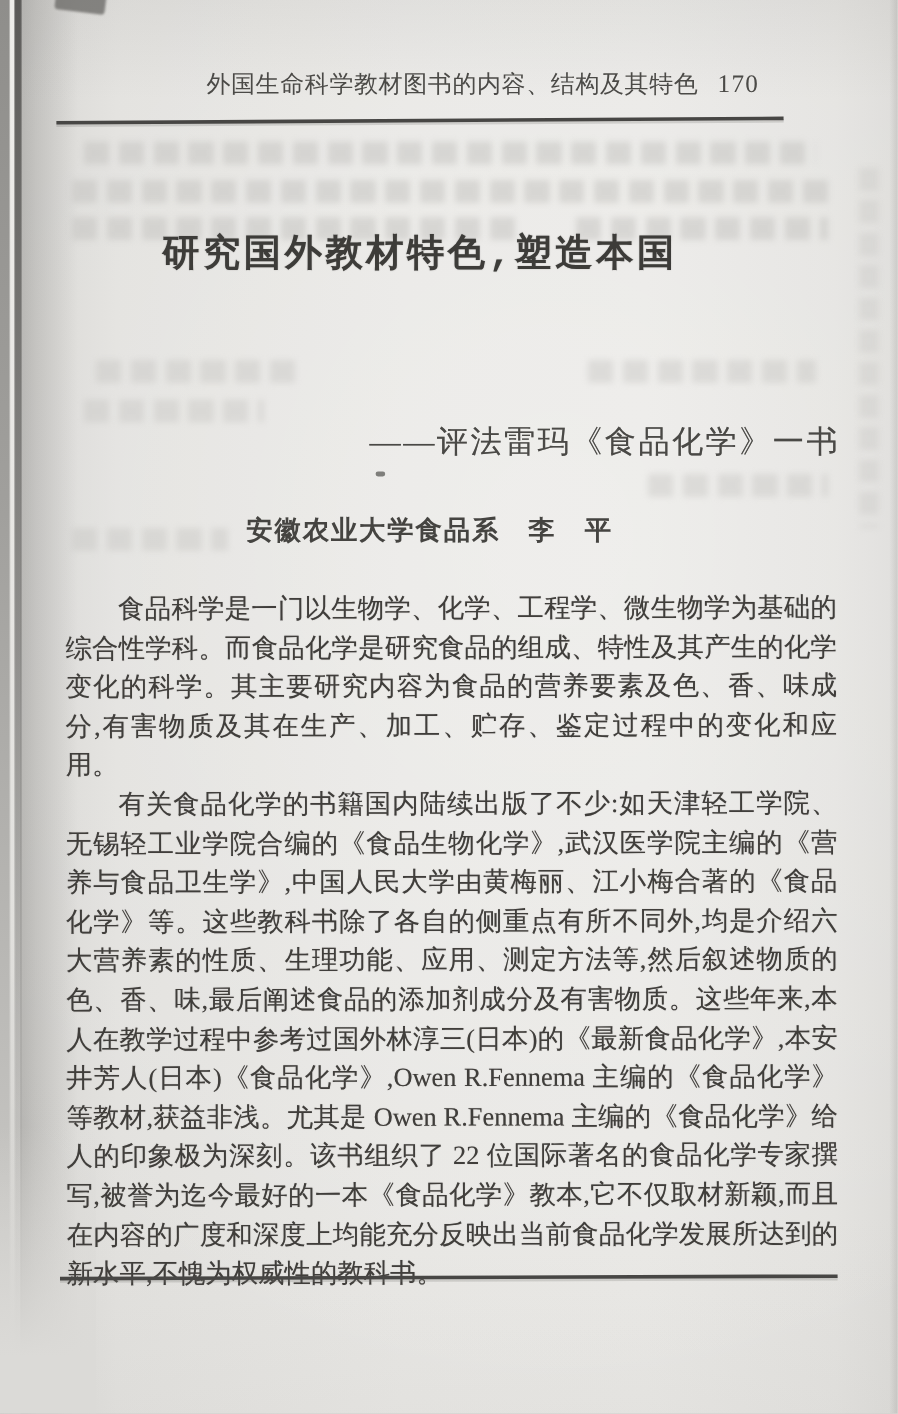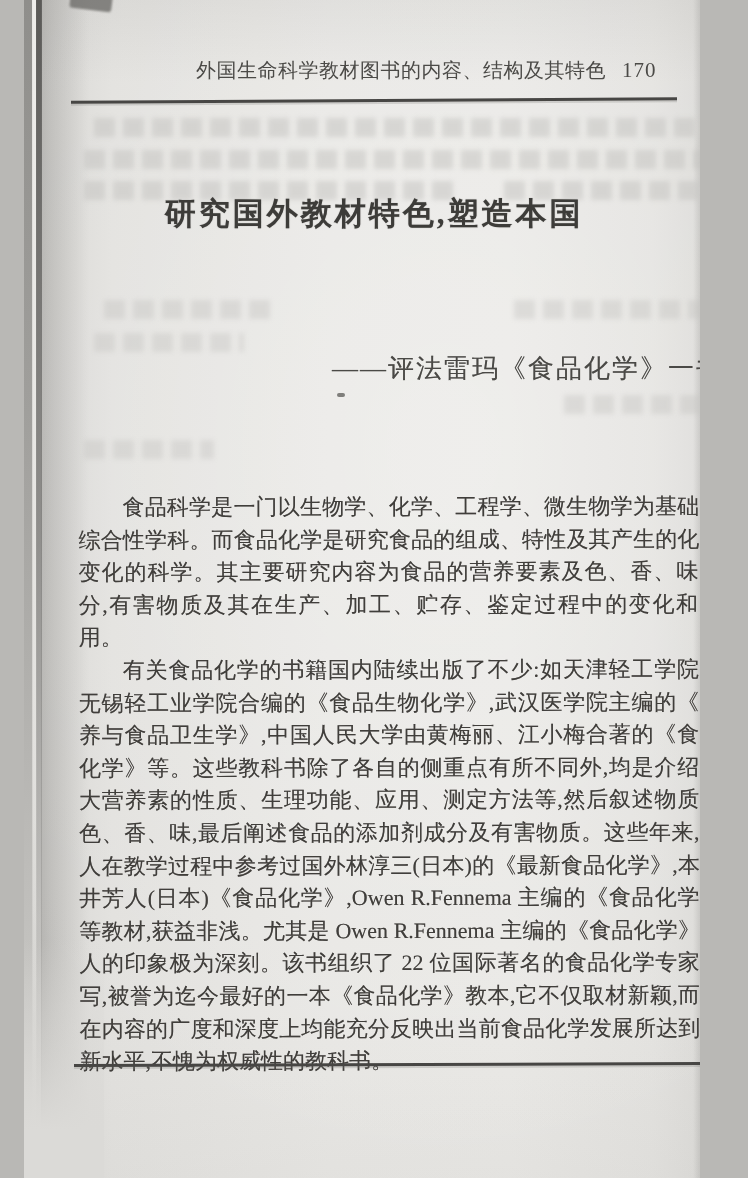--- a/index.html
+++ b/index.html
@@ -4,28 +4,27 @@
 <style>
   html, body { margin: 0; padding: 0; }
   body {
     width: 748px; height: 1178px;
     overflow: hidden;
     background: #b9b8b5;
     font-family: "Liberation Serif", "DejaVu Serif", serif;
   }
   .scan {
     position: relative;
-    width: 676px; height: 1178px;
+    width: 748px; height: 1178px;
     overflow: hidden;
     background:
       radial-gradient(120% 90% at 62% 38%, rgba(255,255,255,0.28), rgba(255,255,255,0) 70%),
       linear-gradient(to bottom, rgba(178,177,174,0.20), rgba(255,255,255,0) 7%, rgba(255,255,255,0) 86%, rgba(198,197,194,0.16)),
       linear-gradient(to right, #c9c8c5 0%, #d8d7d4 4%, #e2e1de 13%, #e8e7e4 45%, #e9e8e5 72%, #e3e2df 93%, #dcdbd8 100%),
       #e6e5e2;
-    margin-left: 24px;
   }
   
   .spine-outer { position:absolute; left:0; top:0; bottom:0; width:9px;
     background: linear-gradient(to bottom, #8f8e8b 0%, #a09f9c 35%, #bcbbb8 72%, #d2d1ce 100%); }
   .spine-sliver { position:absolute; left:8px; top:0; bottom:0; width:5px;
     background: linear-gradient(to bottom, rgba(240,239,236,0.95), rgba(240,239,236,0.55) 65%, rgba(240,239,236,0)); }
   .spine-dark { position:absolute; left:12px; top:0; bottom:0; width:6px;
     background: linear-gradient(to bottom, rgba(70,69,67,0.85), rgba(100,99,97,0.62) 45%, rgba(145,144,142,0.28) 78%, rgba(145,144,142,0)); }
   .spine-soft { position:absolute; left:17px; top:0; bottom:0; width:48px;
     background: linear-gradient(to right, rgba(118,117,114,0.30), rgba(118,117,114,0)); }
@@ -42,21 +41,21 @@
     font-size:20px; letter-spacing:0.5px; color:#4b4a47; white-space:nowrap; }
   .header .pagenum { font-size:21px; letter-spacing:1px; }
   .rule { position:absolute; background:#47464	4; background:#474644; }
   .rule-top { left:47px; top:99px; width:606px; height:3px; transform:rotate(-0.35deg);
     box-shadow: 0 2px 0 rgba(120,119,116,0.25); }
   .rule-bottom { left:50px; top:1063px; width:648px; height:3px; transform:rotate(-0.18deg);
     box-shadow: 0 2px 0 rgba(120,119,116,0.25); }
 
   
   .title { position:absolute; left:0; top:191px; width:700px; text-align:center;
-    font-family:Liberation Serif, serif;
+    font-family:Liberation Mono, monospace;
     font-weight:700; font-size:31px; line-height:45px; letter-spacing:3px; color:#3d3c39;
     text-shadow: 0 0 1px rgba(61,60,57,0.45); }
   .subtitle { position:absolute; left:0; top:351px; width:700px; text-align:right;
     font-size:26px; letter-spacing:2px; color:#4a4946;
     text-shadow: 0 0 0.5px rgba(74,73,70,0.5); }
   .byline { position:absolute; left:8px; top:427px; width:700px; text-align:center;
     font-family:"Liberation Sans","DejaVu Sans",sans-serif;
     font-weight:700; font-size:22px; letter-spacing:1.5px; color:#454441; }
 
   
@@ -102,20 +101,21 @@
   </div>
   <div class="rule rule-top"></div>
 
   <div class="title">
     <div>研究国外教材特色,塑造本国</div>
   </div>
 
   <div class="subtitle">——评法雷玛《食品化学》一书</div>
   <div class="speck" style="left:313px; top:393px; width:8px; height:4px;"></div>
 
+  <div class="byline">安徽农业大学食品系　李　平</div>
 
   <div class="body-text">
     <p>食品科学是一门以生物学、化学、工程学、微生物学为基础的综合性学科。而食品化学是研究食品的组成、特性及其产生的化学变化的科学。其主要研究内容为食品的营养要素及色、香、味成分,有害物质及其在生产、加工、贮存、鉴定过程中的变化和应用。</p>
     <p>有关食品化学的书籍国内陆续出版了不少:如天津轻工学院、无锡轻工业学院合编的《食品生物化学》,武汉医学院主编的《营养与食品卫生学》,中国人民大学由黄梅丽、江小梅合著的《食品化学》等。这些教科书除了各自的侧重点有所不同外,均是介绍六大营养素的性质、生理功能、应用、测定方法等,然后叙述物质的色、香、味,最后阐述食品的添加剂成分及有害物质。这些年来,本人在教学过程中参考过国外林淳三(日本)的《最新食品化学》,本安井芳人(日本)《食品化学》,Owen R.Fennema 主编的《食品化学》等教材,获益非浅。尤其是 Owen R.Fennema 主编的《食品化学》给人的印象极为深刻。该书组织了 22 位国际著名的食品化学专家撰写,被誉为迄今最好的一本《食品化学》教本,它不仅取材新颖,而且在内容的广度和深度上均能充分反映出当前食品化学发展所达到的新水平,不愧为权威性的教科书。</p>
   </div>
 
   <div class="rule rule-bottom"></div>
 
 </div>
 

